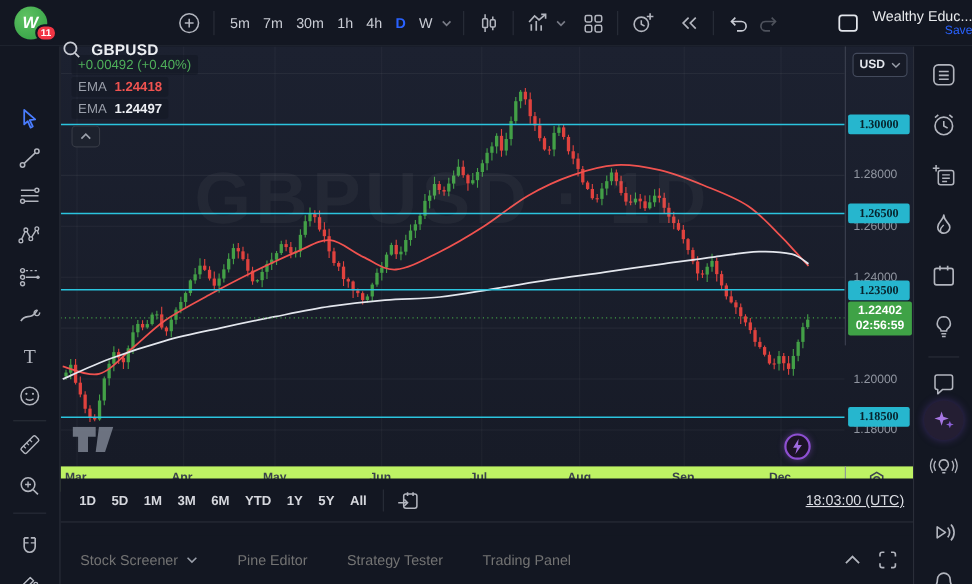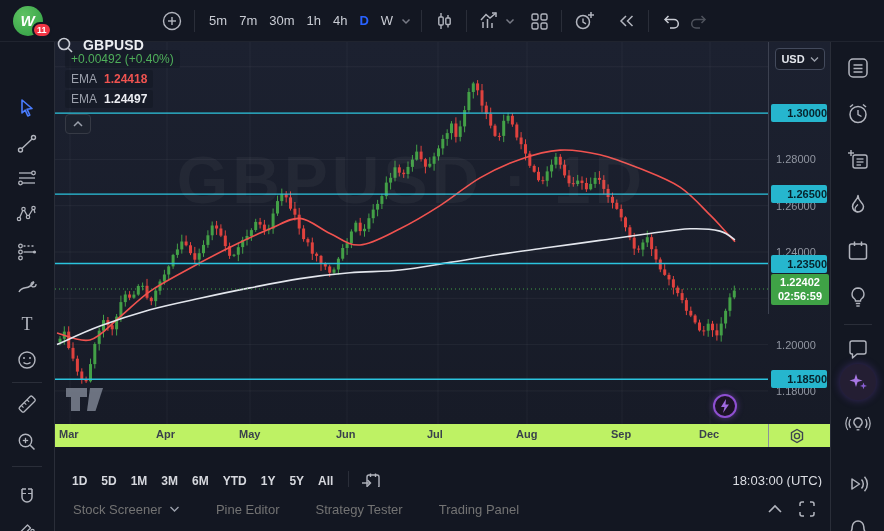--- a/index.html
+++ b/index.html
@@ -31,21 +31,21 @@
   .rs-div { position:absolute; left:13px; width:28px; height:1px; background:#2a2e39; }
   .rs-ai { position:absolute; left:9px; width:36px; height:36px; border-radius:50%; background:#241e33; box-shadow:0 0 8px rgba(130,80,220,.35); display:flex; align-items:center; justify-content:center; cursor:pointer; }
 
   
   .center { position:absolute; top:42px; left:55px; width:775px; height:489px; }
   .chart-row { position:relative; width:775px; height:382px; background:linear-gradient(180deg,#1c2130 0%,#171b27 100%); }
   .plot { position:absolute; top:0; left:0; width:713px; height:382px; overflow:hidden; }
   .plot svg { display:block; }
   .axis { position:absolute; top:0; left:713px; width:62px; height:272px; border-left:1px solid #3c4150; }
   .axis .tick { position:absolute; left:7px; font-size:11px; color:#9196a1; height:16px; line-height:16px; }
-  .axis .chip { position:absolute; left:2px; width:56px; height:18px; line-height:18px; text-align:right; font-size:11px; font-weight:bold; color:#07232c; background:#26b6ce; border-radius:2px; cursor:ns-resize; }
+  .axis .chip { position:absolute; left:2px; width:56px; height:18px; line-height:18px; text-align:center; font-size:11px; font-weight:bold; color:#07232c; background:#26b6ce; border-radius:2px; cursor:ns-resize;font-family:Liberation Serif, serif; }
   .axis .last { position:absolute; left:2px; width:58px; height:31px; background:#3fa246; border-radius:2px; color:#fff; font-size:11px; font-weight:bold; display:flex; flex-direction:column; align-items:center; justify-content:center; line-height:14px; }
   .currency-btn { position:absolute; top:6px; left:6px; width:50px; height:22px; border:1px solid #434a5c; border-radius:4px; background:#171b27; color:#e3e6ec; font-size:11px; font-weight:bold; display:flex; align-items:center; justify-content:center; gap:5px; cursor:pointer; }
 
   .watermark { position:absolute; left:0; width:713px; text-align:center; color:rgba(206,212,224,0.05); font-weight:bold; pointer-events:none; white-space:nowrap; }
   .wm1 { top:100px; font-size:66px; letter-spacing:4px; }
   .wm2 { top:218px; font-size:40px; letter-spacing:2px; }
 
   .legend { position:absolute; top:8px; left:10px; z-index:3; font-size:12px; }
   .legend-row { display:flex; align-items:flex-end; gap:7px; background:rgba(19,23,34,.55); padding:2px 6px; border-radius:2px; width:fit-content; margin-bottom:2px; cursor:pointer; }
   .chg { color:#4faf5a; }
@@ -58,24 +58,24 @@
   .flash-btn { position:absolute; left:658px; top:352px; width:24px; height:24px; border-radius:50%; background:#1c1326; border:2px solid #8e4fd1; display:flex; align-items:center; justify-content:center; cursor:pointer; box-shadow:0 0 6px rgba(142,79,209,.5); }
 
   
   .time-strip { position:absolute; top:382px; left:0; width:775px; height:23px; background:#bef264; }
   .time-strip .months { position:absolute; top:0; left:0; width:713px; height:23px; }
   .time-strip span { position:absolute; top:4px; font-size:11px; font-weight:bold; color:#3a414c; }
   .strip-div { position:absolute; left:713px; top:0; width:1px; height:23px; background:#8a919c; }
   .strip-gear { position:absolute; left:732px; top:2px; width:20px; height:20px; display:flex; align-items:center; justify-content:center; cursor:pointer; }
 
   
-  .range-bar { position:absolute; top:419px; left:0; width:775px; height:40px; background:#131722; display:flex; align-items:center; padding:0 6px 0 10px; border-bottom:1px solid #2a2e39; }
+  .range-bar { position:absolute; top:393px; left:0; width:775px; height:40px; background:#131722; display:flex; align-items:center; padding:0 6px 0 10px; border-bottom:1px solid #2a2e39; }
   .range-btn { font-size:12px; font-weight:bold; color:#d6d8de; padding:3px 7px; border-radius:3px; cursor:pointer; }
   .rb-sep { width:1px; height:20px; background:#2a2e39; margin:0 8px; }
-  .clock { margin-left:auto; font-size:13px; color:#dcdee4; padding-right:2px; }
+  .clock { margin-left:auto; font-size:13px; color:#dcdee4; padding-right:2px;text-decoration:underline; }
 
   
   .tabs-bar { position:absolute; top:445px; left:0; width:775px; height:44px; background:#131722; display:flex; align-items:center; padding-left:18px; gap:36px; }
   .tab { font-size:13px; color:#737373; display:flex; align-items:center; gap:7px; cursor:pointer; }
   .tabs-right { margin-left:auto; display:flex; align-items:center; gap:14px; padding-right:14px; }
 
   svg.ic { display:block; }
 </style>
 </head>
 <body>
@@ -164,20 +164,29 @@
       <svg class="ic" width="22" height="22">
           <path d="M5 9.5 H14 a4.3 4.3 0 0 1 0 8.6 H10" stroke="#c9ccd4" stroke-width="1.5" fill="none"></path>
           <polyline points="8.5,6 5,9.5 8.5,13" stroke="#c9ccd4" stroke-width="1.5" fill="none"></polyline>
         </svg>
     </div>
     <div class="icon-btn">
       <svg class="ic" width="22" height="22">
           <path d="M17 9.5 H8 a4.3 4.3 0 0 0 0 8.6 H12" stroke="#4e525c" stroke-width="1.5" fill="none"></path>
           <polyline points="13.5,6 17,9.5 13.5,13" stroke="#4e525c" stroke-width="1.5" fill="none"></polyline>
         </svg>
+    </div>
+    <div class="brand">
+      <svg class="ic" width="24" height="24">
+          <rect x="4" y="5" width="16" height="14" rx="2.5" stroke="#e3e6ec" stroke-width="1.6" fill="none"></rect>
+        </svg>
+      <div>
+        <div class="brand-name">Wealthy Educ...</div>
+        <div class="brand-save">Save</div>
+      </div>
     </div>
   </div>
 
   <div class="left-toolbar">
     <div class="lt-item" style="top:52px">
       <svg class="ic" width="24" height="24">
           <path d="M7 4 L17 12.5 L12 13.2 L14.8 19 L12.8 20 L10.2 14.2 L7 17 Z" stroke="#4a7dff" stroke-width="1.6" fill="none" stroke-linejoin="round"></path>
         </svg>
     </div>
     <div class="lt-item" style="top:88px">

